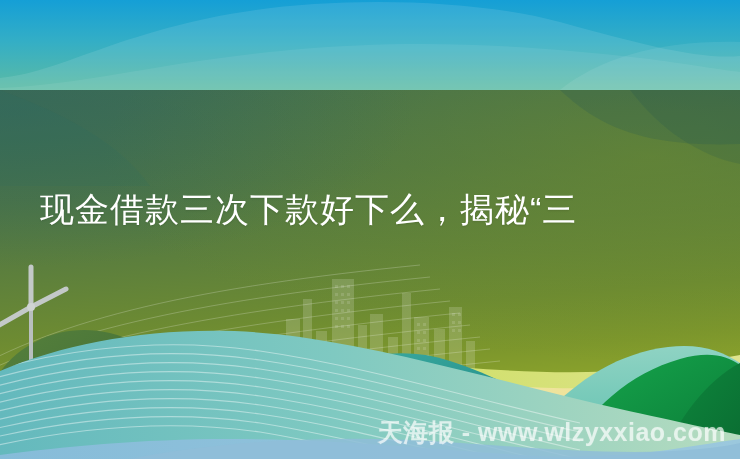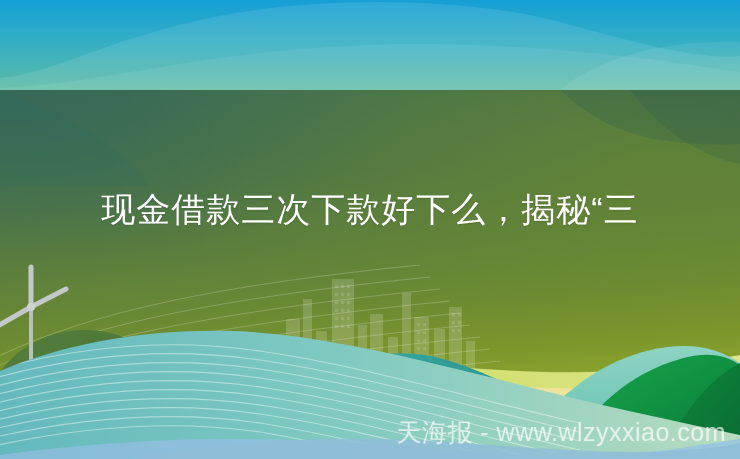--- a/index.html
+++ b/index.html
@@ -40,21 +40,21 @@
     position:absolute;inset:0;
     background:radial-gradient(90% 70% at 2% 6%, rgba(45,100,95,.45) 0%, rgba(45,100,95,0) 60%);
   }
 
   
   .bleed-curve{position:absolute;left:0;top:0;width:740px;height:369px;pointer-events:none;}
 
   
   #title{
     position:absolute;left:0;right:0;top:186px;
-    text-align:center;
+    text-align:left;
     color:#ffffff;
     font-size:34px;
     line-height:47px;
     letter-spacing:1px;
     font-weight:400;
     padding:0 40px;
     box-sizing:border-box;
     text-shadow:0 1px 2px rgba(0,0,0,.12);
   }
 
@@ -65,21 +65,21 @@
   }
   #scenery svg{position:absolute;left:0;bottom:0;}
 
   
   #watermark{
     position:absolute;right:14px;bottom:10px;
     font-size:25px;
     color:rgba(255,255,255,.66);
     letter-spacing:.5px;
     white-space:nowrap;
-    font-weight:400;
+    font-weight:700;
     text-shadow:0 0 2px rgba(255,255,255,.15);
   }
 </style>
 </head>
 <body>
 
 <div id="poster">
 
   <div id="top-band">
     <svg class="wave" viewBox="0 0 740 90" preserveAspectRatio="none">

